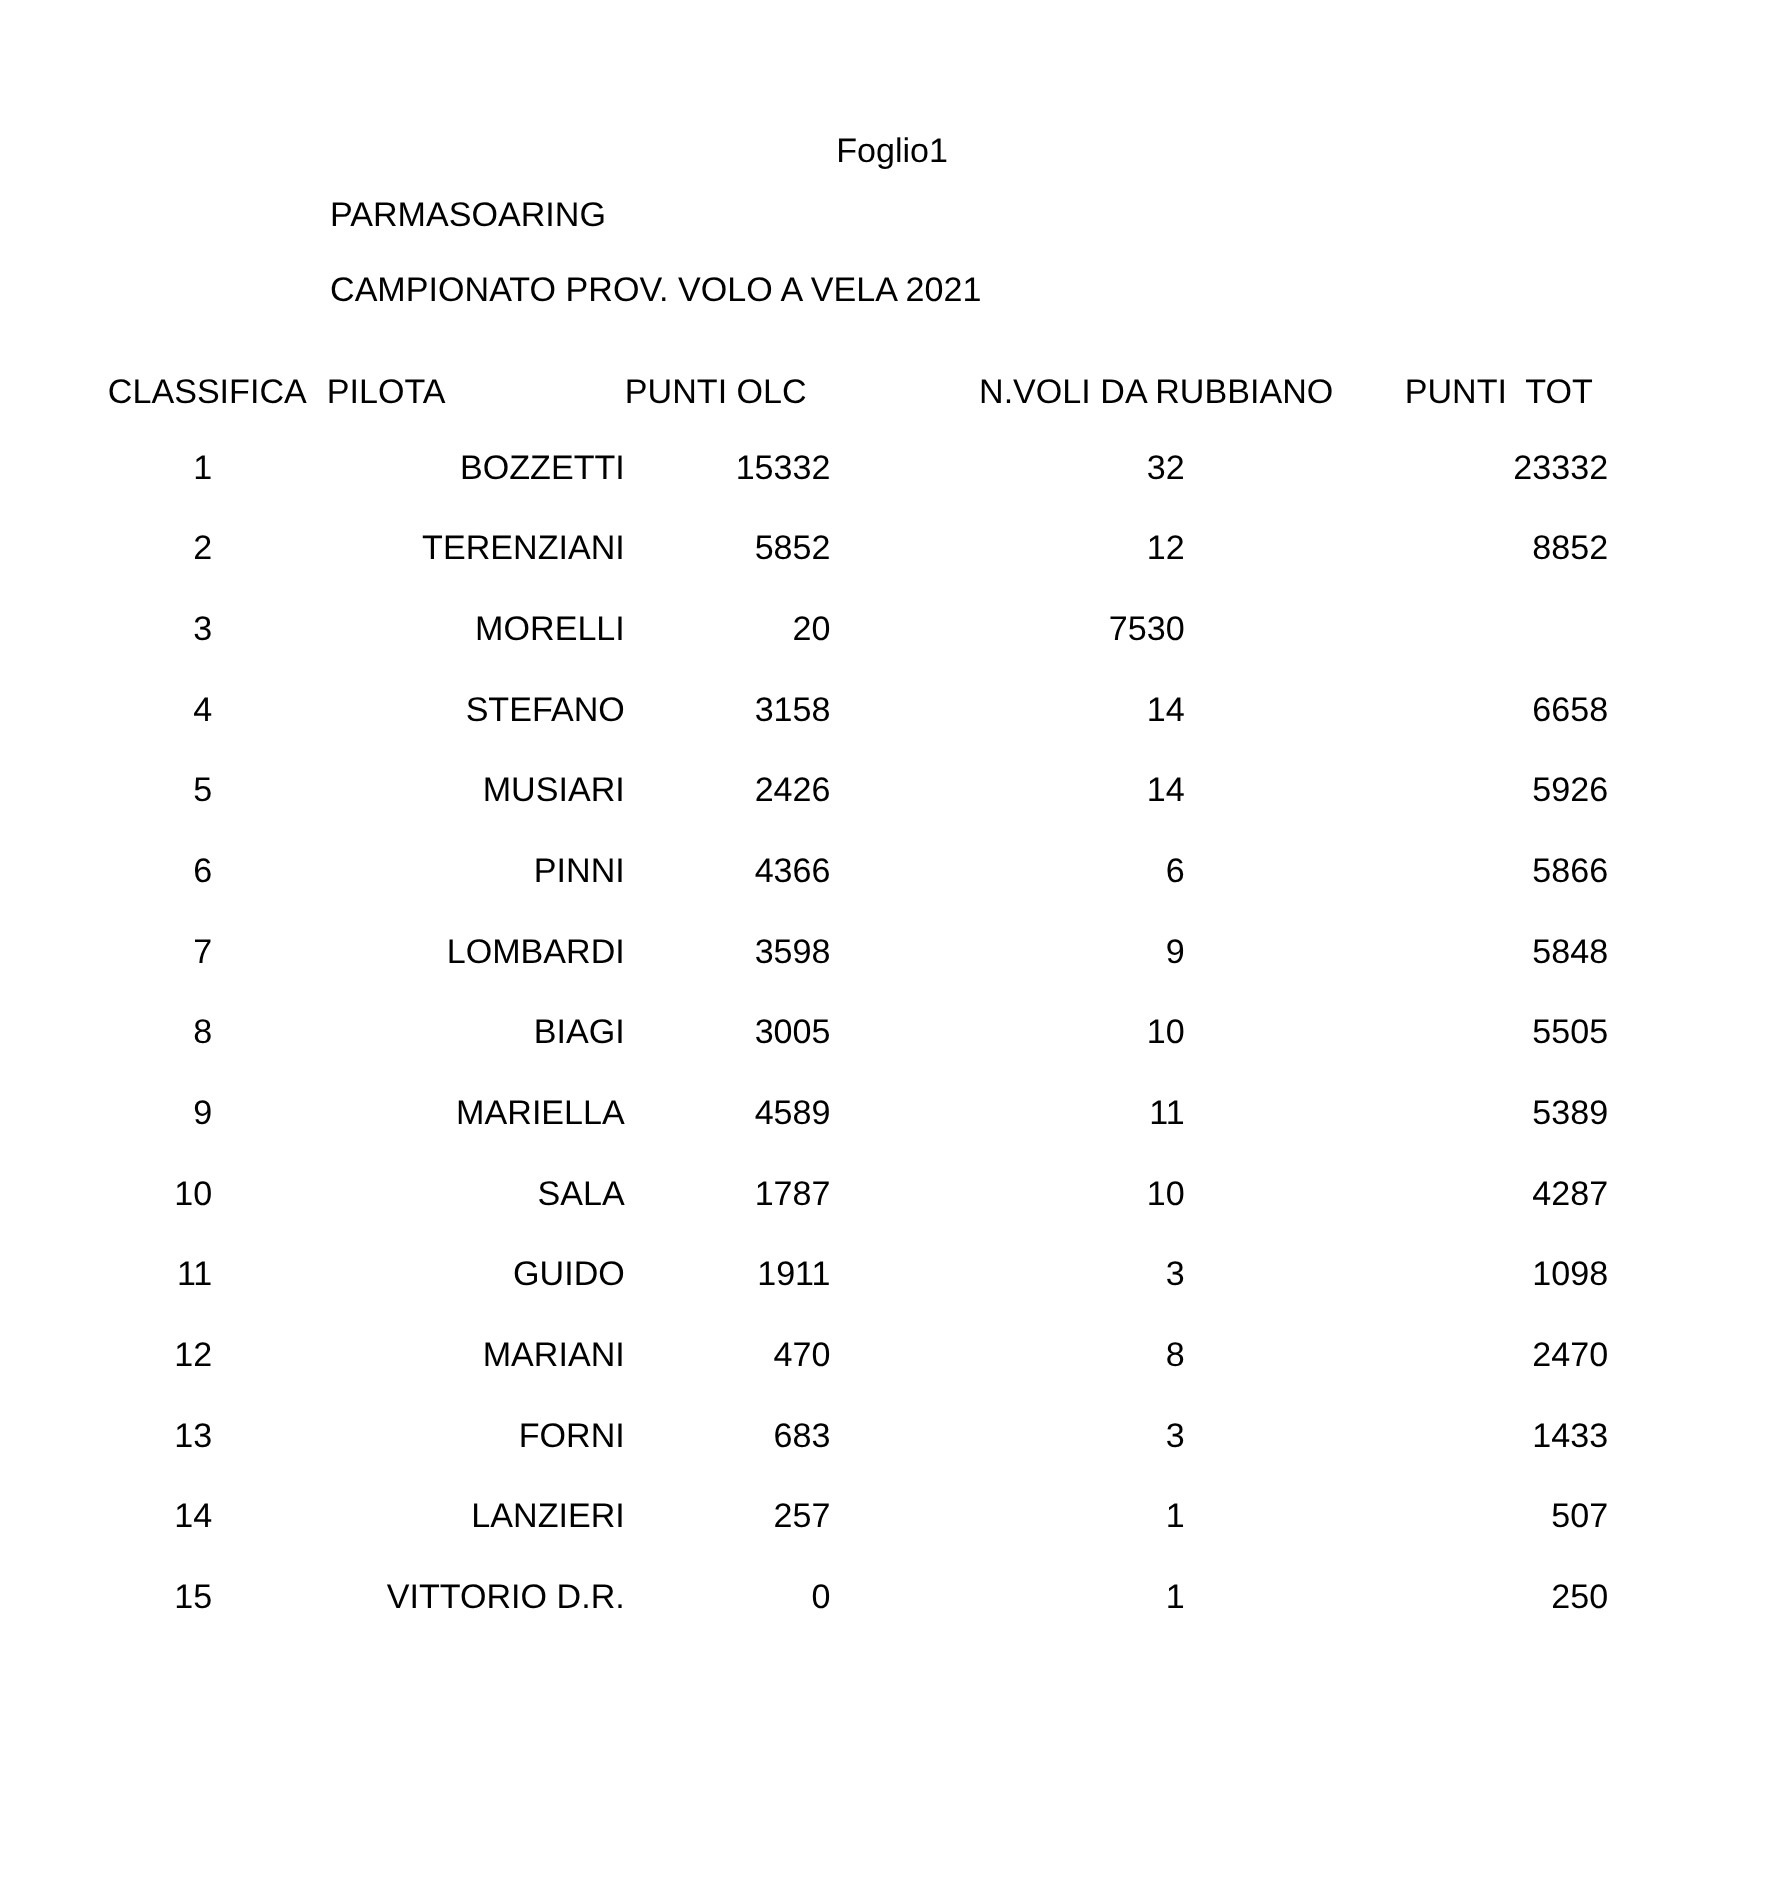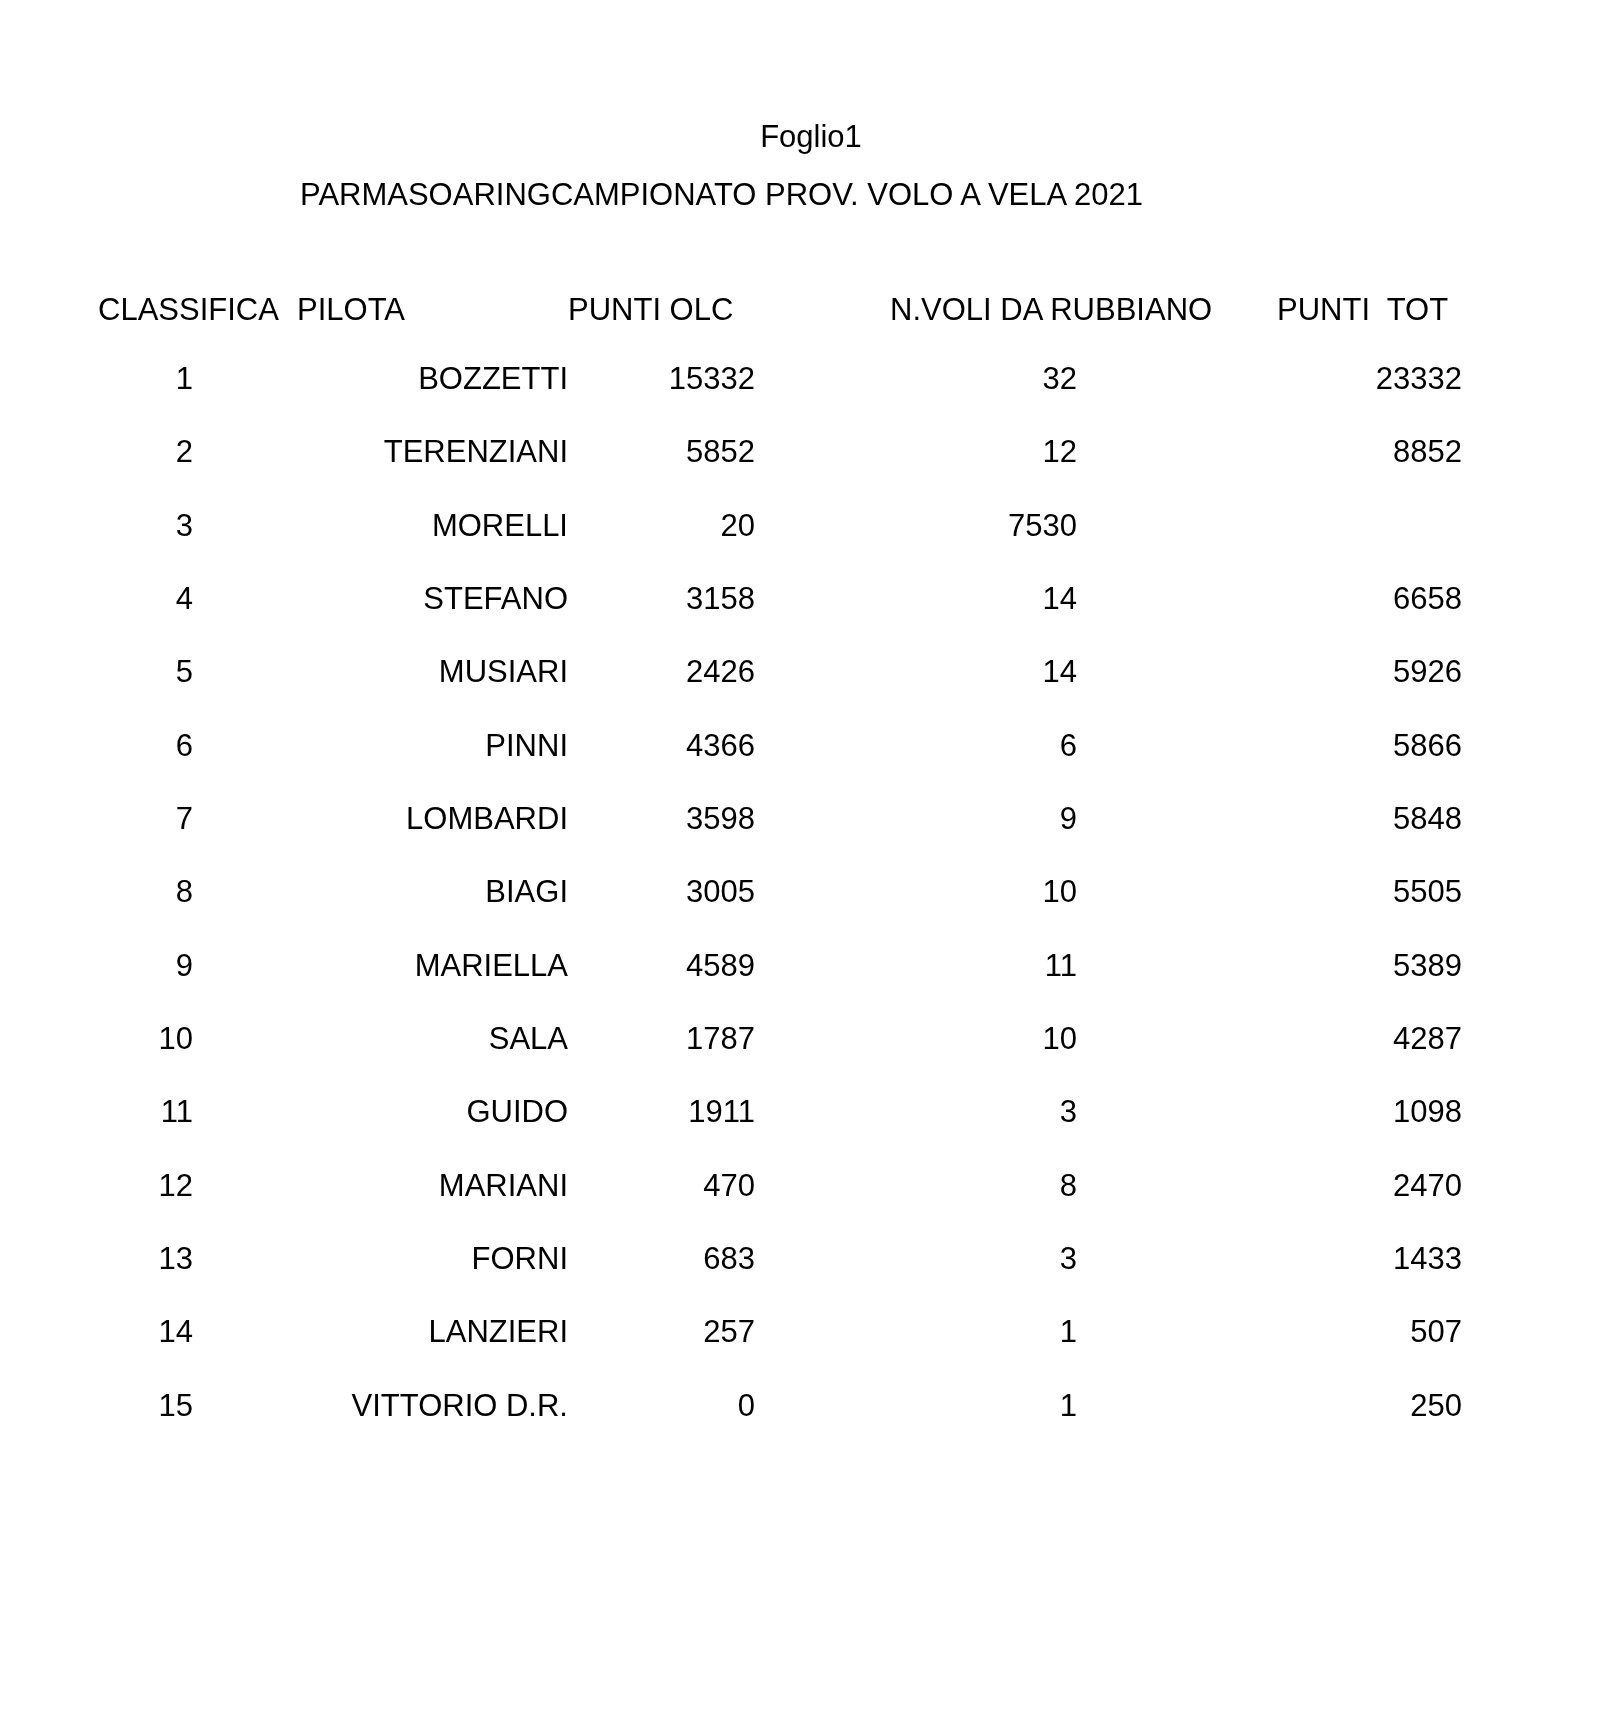--- a/index.html
+++ b/index.html
@@ -23,31 +23,34 @@
     left: 9px;
     width: 1604px;
     text-align: center;
     white-space: pre;
   }
   .subtitle {
     position: absolute;
     top: 177px;
     left: 300px;
     display: flex;
+    gap: 33px;
     white-space: pre;
+    flex-direction: column;
   }
   .table-area {
     position: absolute;
     left: 98px;
     top: 0;
     width: 1364px;
   }
   .row-grid {
     display: grid;
     grid-template-columns: 199px 271px 187px 322px 385px;
+    margin-top: 46px;
   }
   .header-row {
     position: absolute;
     top: 292px;
     left: 0;
     width: 1364px;
   }
   .header-row .hcell {
     white-space: pre;
     text-align: left;

